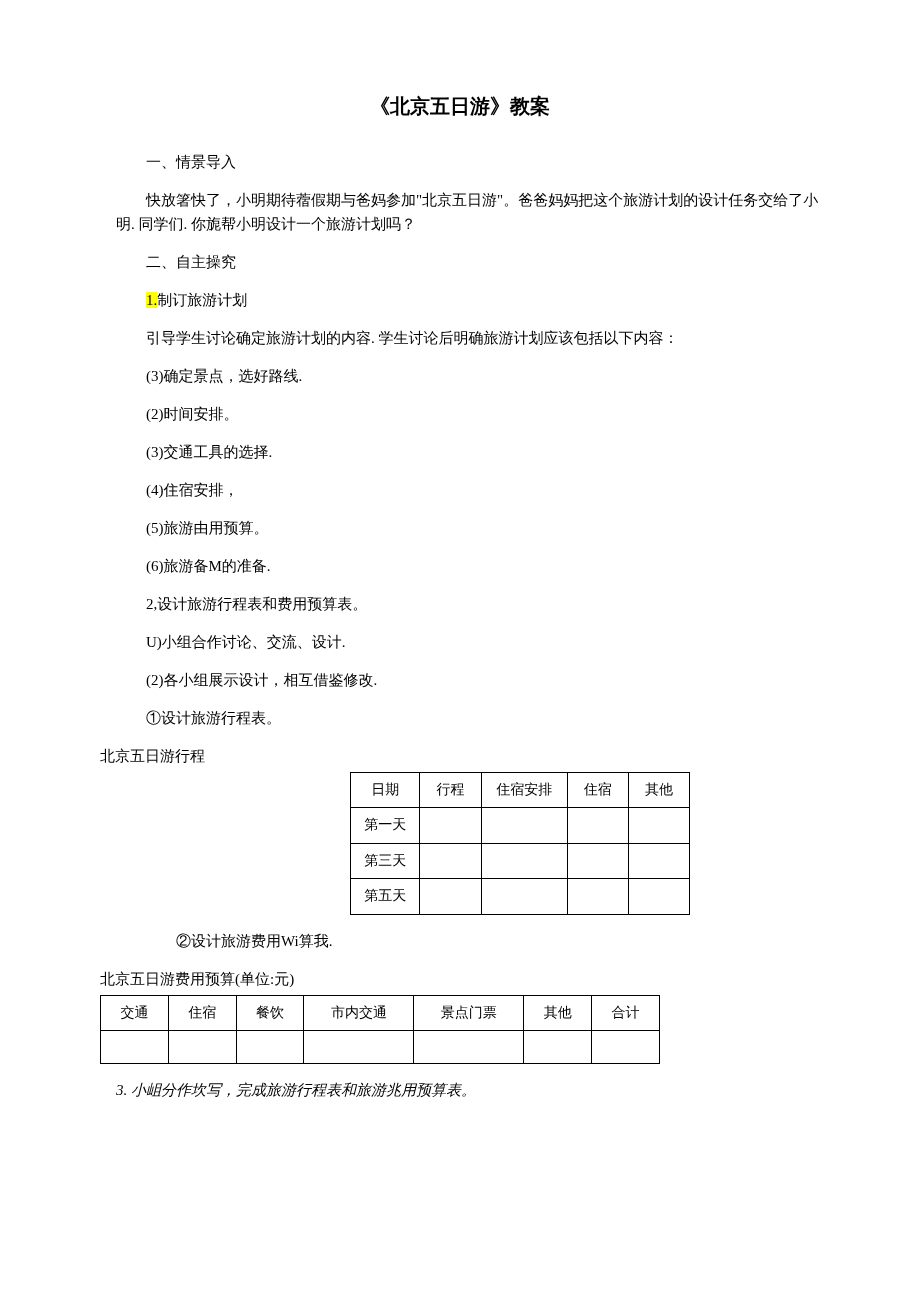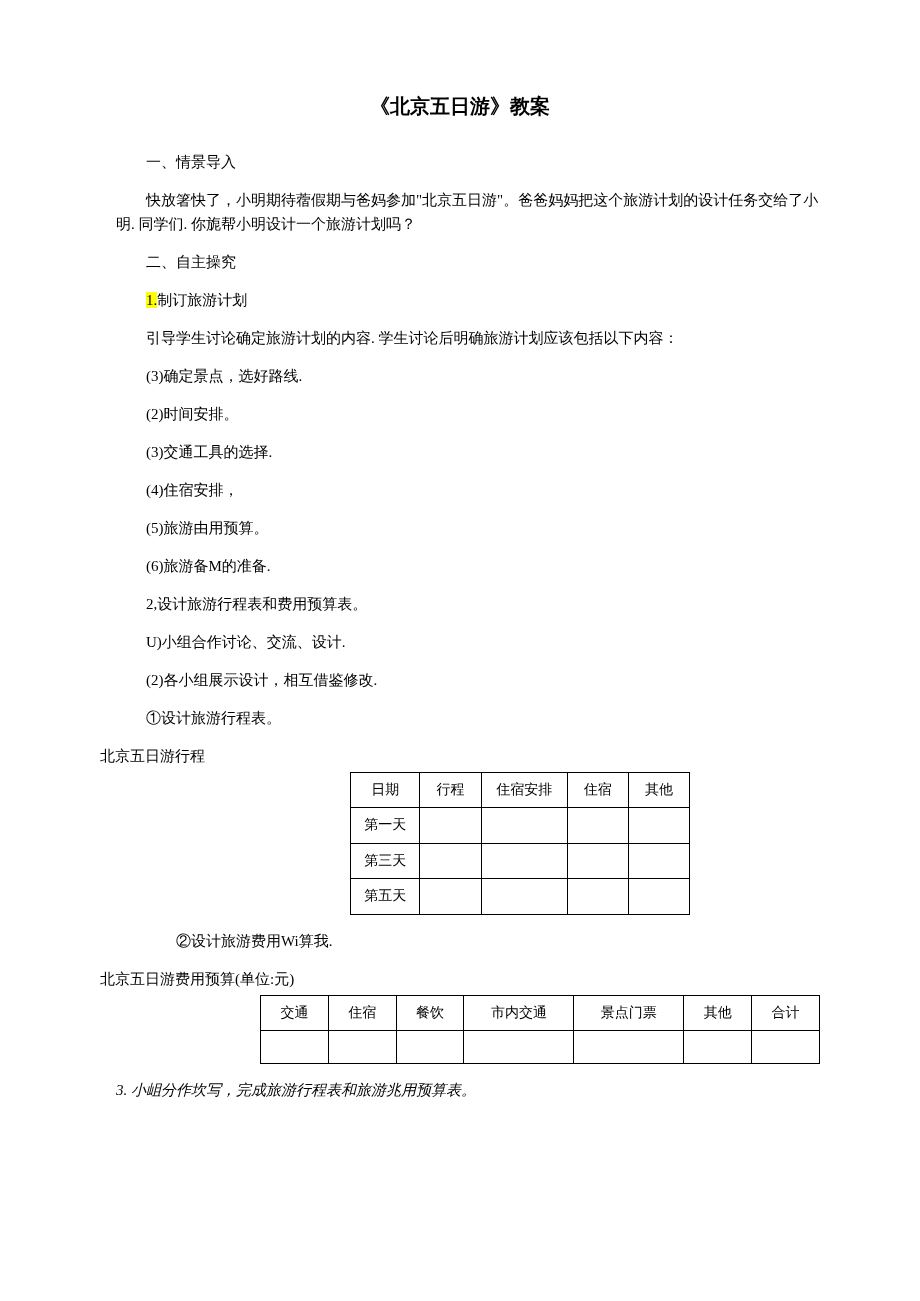--- a/index.html
+++ b/index.html
@@ -37,21 +37,20 @@
     table {
       border-collapse: collapse;
       margin-bottom: 14px;
     }
     table.itinerary {
       width: 340px;
       margin-left: 250px;
     }
     table.budget {
       width: 560px;
-      margin-left: 160px;
     }
     table th, table td {
       border: 1px solid #000;
       text-align: center;
       padding: 6px 8px;
       font-weight: normal;
       font-size: 14px;
       height: 20px;
     }
     table.itinerary td.col-date { width: 60px; }

